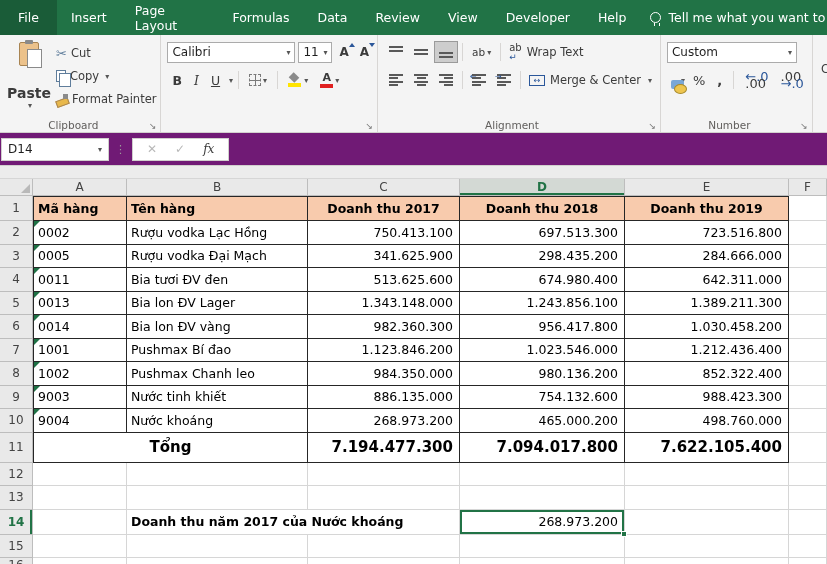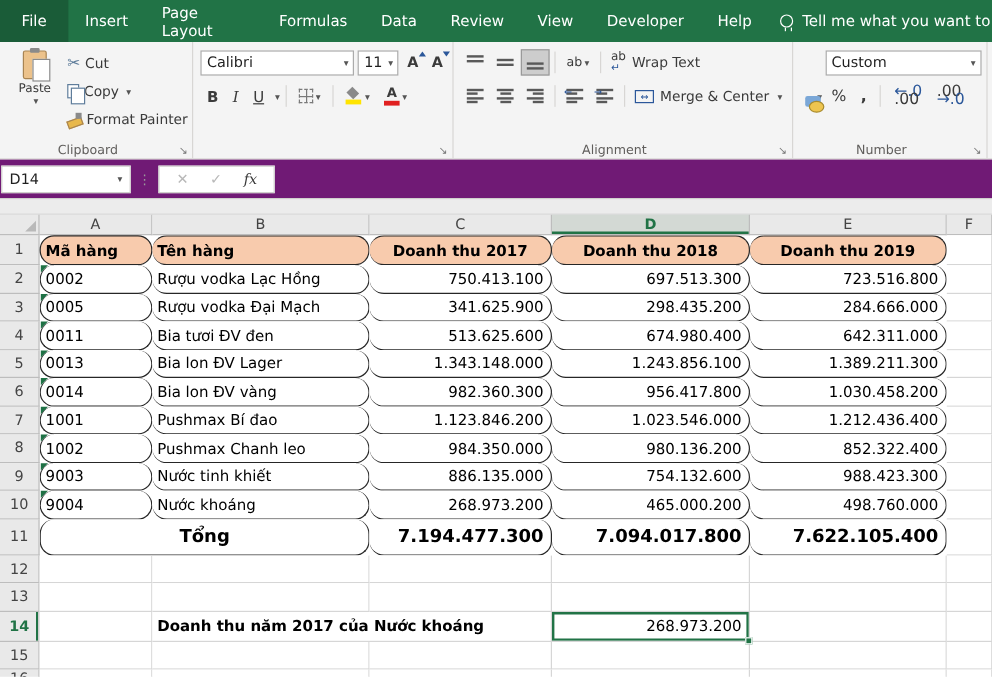--- a/index.html
+++ b/index.html
@@ -26,21 +26,21 @@
     font-size:10.5px; color:#605e5c; }
   .launcher { position:absolute; bottom:1px; right:4px; font-size:9px; color:#777; cursor:pointer; }
   .gbody { display:flex; flex:1; }
   .drop { font-size:8px; color:#555; margin-left:2px; }
 
   
   .paste-btn { display:flex; flex-direction:column; align-items:center; width:46px; padding-top:3px; cursor:pointer; }
   .clipboard-icon { width:20px; height:24px; background:#ecc28b; border:1px solid #a88452; border-radius:2px; position:relative; }
   .clipboard-icon::before { content:""; position:absolute; left:5px; top:-3px; width:8px; height:4px; background:#8a8a8a; border-radius:1px; }
   .clipboard-icon::after { content:""; position:absolute; right:-4px; top:6px; width:13px; height:17px; background:#fff; border:1px solid #8a8a8a; }
-  .paste-lbl { font-size:10px; color:#3b3b3b; margin-top:3px; }
+  .paste-lbl { font-size:14px; color:#3b3b3b; margin-top:19px;font-weight:bold; }
   .clip-small { display:flex; flex-direction:column; justify-content:flex-start; gap:3px; padding-top:4px; margin-left:4px; }
   .sm-btn { display:flex; align-items:center; gap:4px; font-size:11.5px; color:#3b3b3b; height:20px; cursor:pointer; white-space:nowrap; }
   .cut-ic { font-size:13px; color:#5f7d9b; }
   .copy-ic { width:10px; height:12px; border:1px solid #5f7d9b; background:#fff; position:relative; }
   .copy-ic::after { content:""; position:absolute; left:2px; top:2px; width:10px; height:12px; border:1px solid #5f7d9b; background:#fff; }
   .fp-ic { width:12px; height:11px; position:relative; }
   .fp-ic::before { content:""; position:absolute; left:0; top:5px; width:11px; height:5px; background:#e8b84b; border:1px solid #a88452; transform:rotate(-20deg); }
   .fp-ic::after { content:""; position:absolute; right:0; top:0; width:5px; height:5px; background:#8a8a8a; }
 
   
@@ -83,21 +83,21 @@
   .ind { position:relative; }
   .ind::after { content:"→"; position:absolute; font-size:8px; color:#2b579a; left:2px; top:2px; }
   .ind.dec::after { content:"←"; }
   .ab-small { font-size:10.5px; color:#3b3b3b; }
   .wrap-btn,.merge-btn { display:flex; align-items:center; gap:5px; font-size:11.5px; color:#3b3b3b; cursor:pointer; white-space:nowrap; padding:0 4px; }
   .wrap-ic { font-size:10px; color:#3b3b3b; line-height:9px; text-align:left; }
   .wrap-ic .arr { color:#2b579a; font-size:9px; }
   .merge-ic { width:16px; height:11px; border:1px solid #2b579a; display:flex; align-items:center; justify-content:center; font-size:8px; color:#2b579a; }
 
   
-  .num-row1 { height:26px; display:flex; align-items:center;margin-left:21px; }
+  .num-row1 { height:26px; display:flex; align-items:center; }
   .num-combo { width:130px; }
   .num-row2 { height:26px; display:flex; align-items:center; gap:4px; margin-top:2px; }
   .coin-ic { width:16px; height:13px; position:relative; }
   .coin-ic::before { content:""; position:absolute; left:0; top:0; width:13px; height:9px; background:#7aa7d7; border-radius:2px; }
   .coin-ic::after { content:""; position:absolute; left:3px; top:4px; width:11px; height:8px; background:#eec54f; border:1px solid #a88b2e; border-radius:50%; }
   .dec-ic { font-size:7px; line-height:7px; color:#3b3b3b; text-align:left; white-space:pre; }
   .dec-ic .blue { color:#2b579a; }
   .nbtn { font-size:13px; color:#3b3b3b; padding:2px 4px; cursor:pointer; }
 
   .overflow-grp { border-left:1px solid #d8d6d4; padding:26px 0 0 8px; font-size:11.5px; color:#3b3b3b;
@@ -122,21 +122,21 @@
   .row { display:contents; }
   .ch,.rh { background:#e9e9e9; border-right:1px solid #bdbdbd; border-bottom:1px solid #bdbdbd;
     font-size:12px; color:#444; display:flex; align-items:center; justify-content:center; cursor:pointer; }
   .ch.sel { background:#d3d9d4; color:#217346; box-shadow:inset 0 -2px 0 #217346; font-weight:bold; }
   .rh.sel { color:#217346; box-shadow:inset -2px 0 0 #217346; font-weight:bold; }
   .corner { background:#e9e9e9; border-right:1px solid #bdbdbd; border-bottom:1px solid #bdbdbd; position:relative; cursor:pointer; }
   .corner::after { content:""; position:absolute; right:2px; bottom:2px; width:0; height:0;
     border-left:9px solid transparent; border-bottom:9px solid #b9b9b9; }
   .c { background:#fff; border-right:1px solid #d6d6d6; border-bottom:1px solid #d6d6d6;
     font-size:12.5px; color:#000; display:flex; align-items:center; padding:0 4px; position:relative; cursor:cell; overflow:visible; white-space:nowrap; }
-  .c.b { border-right:1px solid #262626; border-bottom:1px solid #262626;border-radius:12px; }
+  .c.b { border-right:1px solid #262626; border-bottom:1px solid #262626; }
   .c.bl { border-left:1px solid #262626; }
   .c.bt { border-top:1px solid #262626; }
   .c.hdr { background:#F8CBAD; font-weight:bold; }
   .c.center { justify-content:center; }
   .c.num { justify-content:flex-end; padding-right:6px; }
   .c.bigbold { font-weight:bold; font-size:15px; }
   .tri { position:absolute; left:0; top:0; width:0; height:0;
     border-top:6px solid #1e7145; border-right:6px solid transparent; }
   .selcell { box-shadow:inset 0 0 0 2px #217346; z-index:2; }
   .handle { position:absolute; right:-3px; bottom:-3px; width:6px; height:6px;

